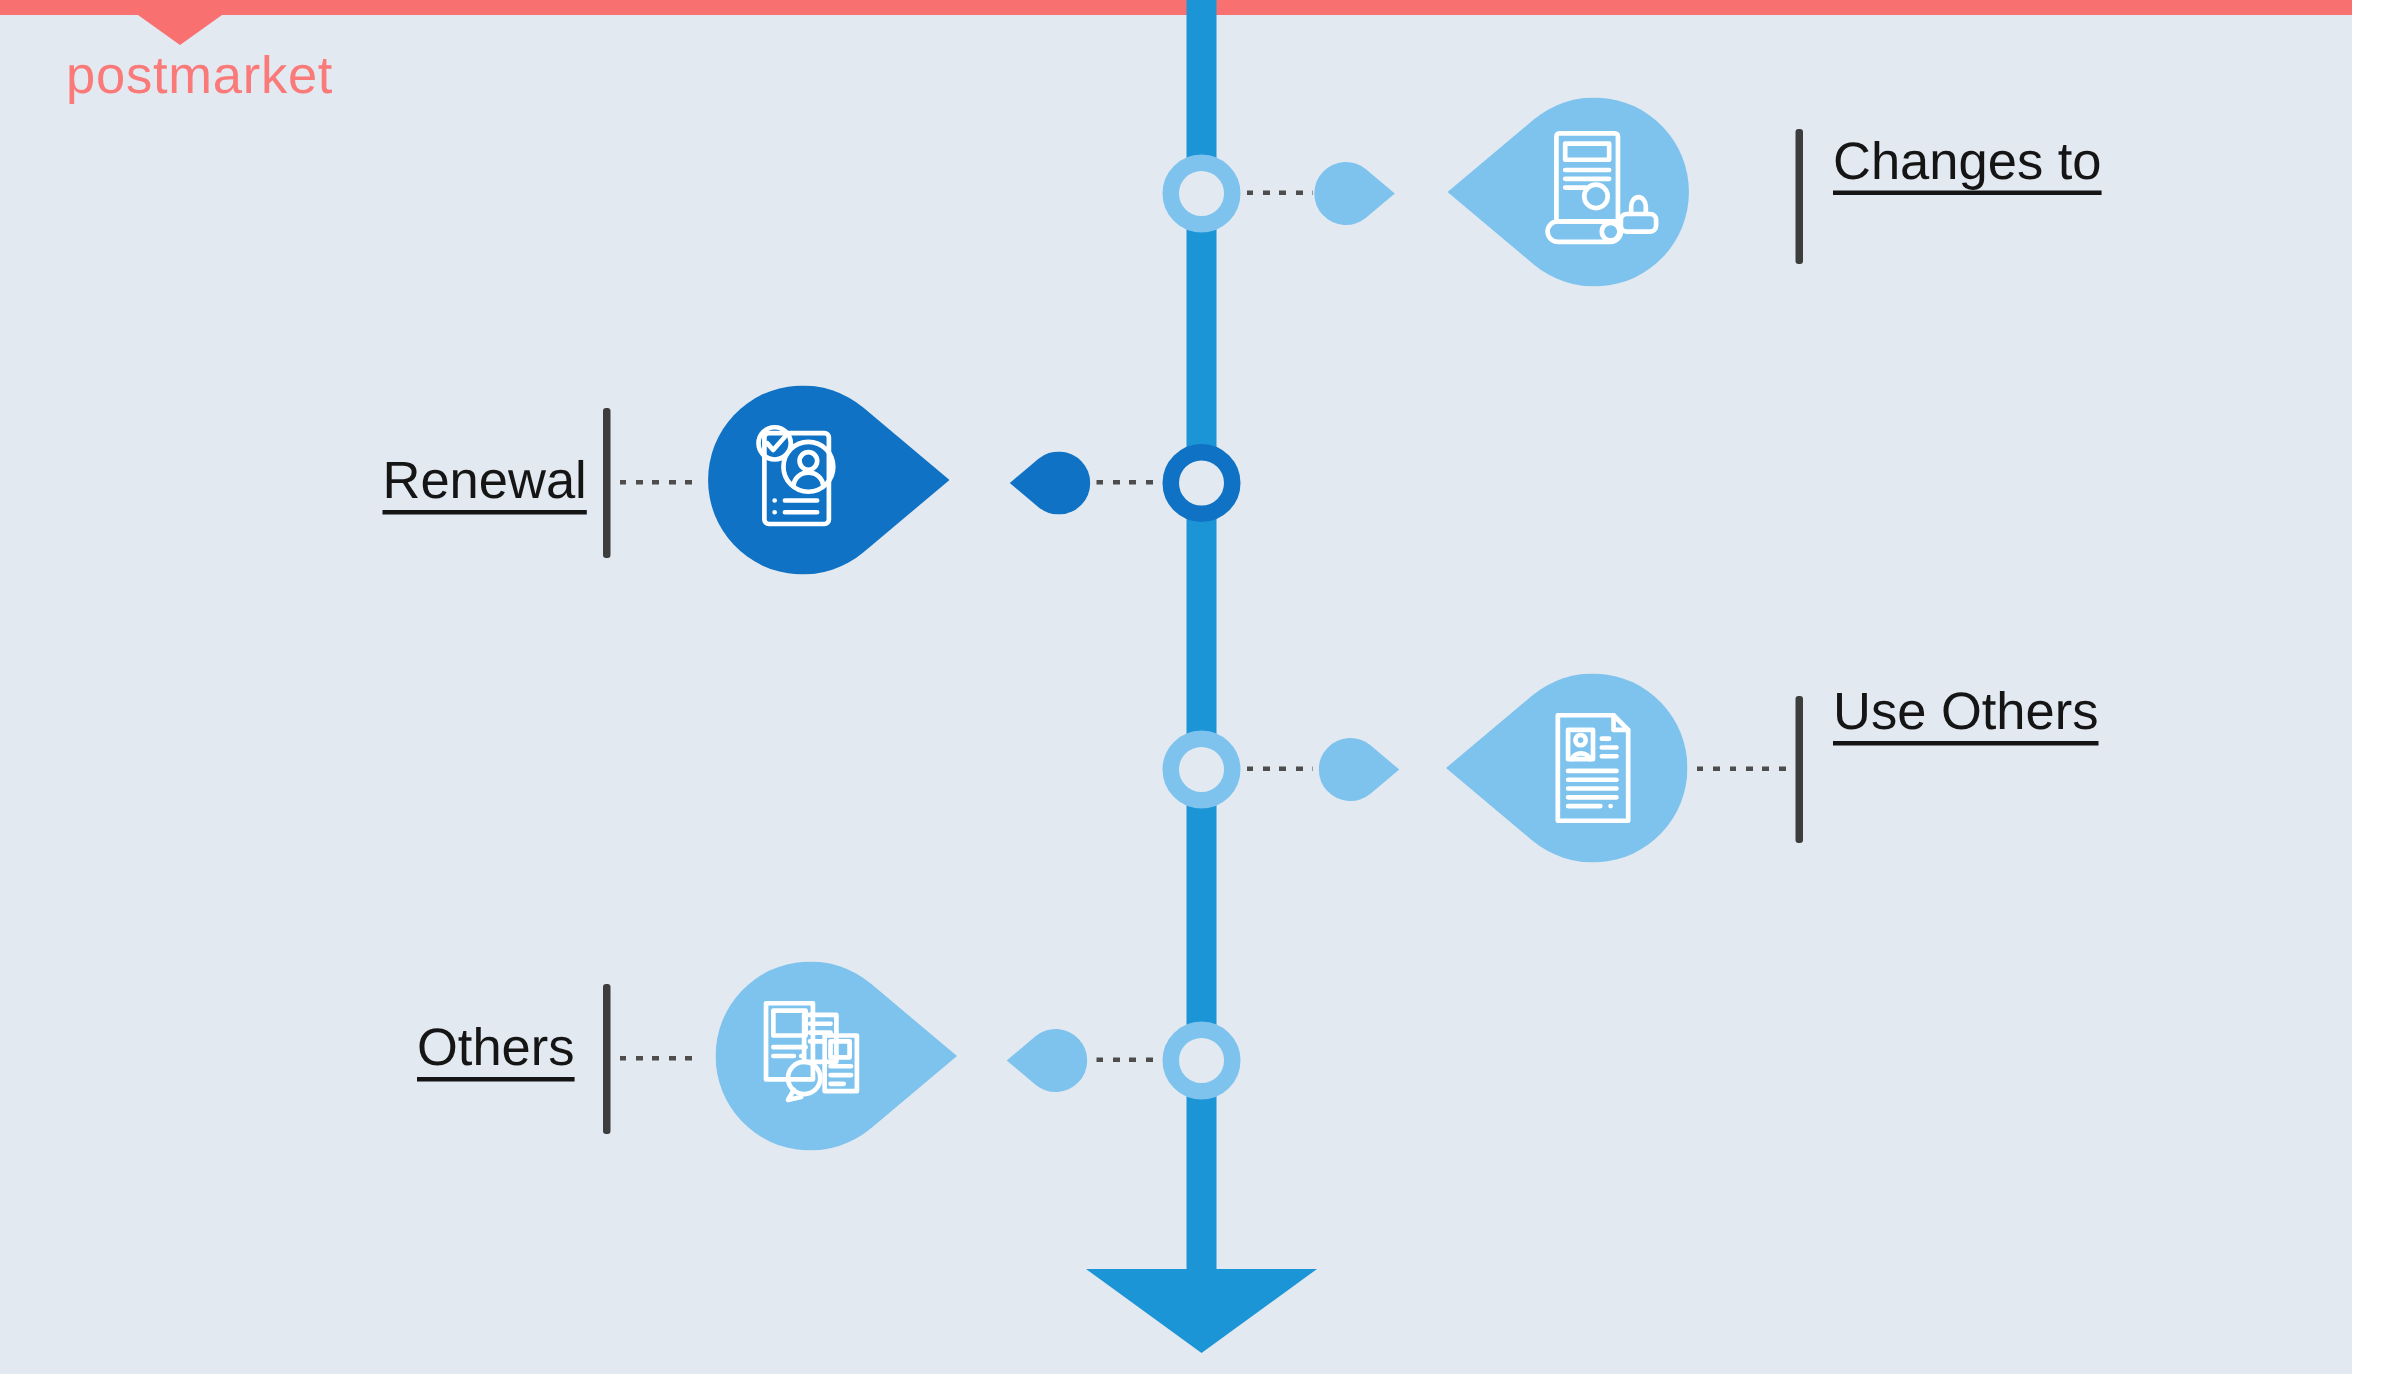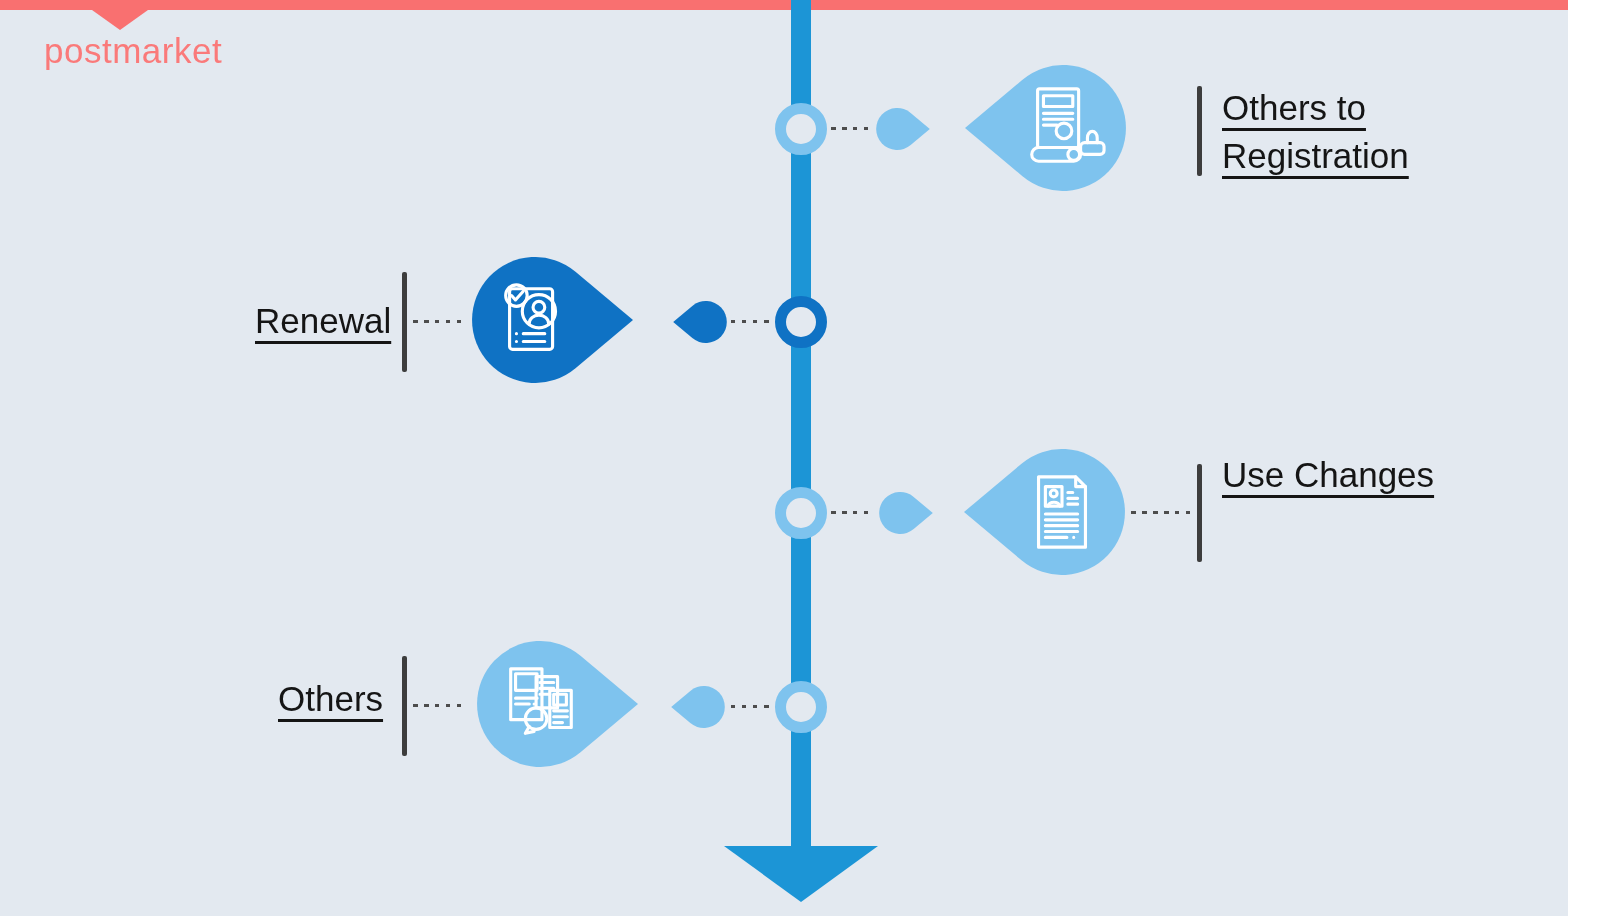--- a/index.html
+++ b/index.html
@@ -79,22 +79,21 @@
       <rect x="24" y="11" width="30" height="11"></rect>
       <path d="M24 29 h30 M24 35 h30 M24 41 h14"></path>
       <circle cx="45" cy="47" r="8"></circle>
       <rect x="12" y="64" width="50" height="14" rx="7"></rect>
       <circle cx="55" cy="71" r="6"></circle>
       <path d="M69 59 v-5 a5 6.5 0 0 1 10 0 v5"></path>
       <rect x="62" y="59" width="24" height="12" rx="4"></rect>
     </svg>
     <div class="vbar" style="left:1197px;top:86px;height:90px"></div>
     <div class="label" style="left:1222px;top:84px">
-      <span class="lline">Others to</span>
-      <span class="lline">Registration</span>
+      <span class="lline">Changes to</span>
     </div>
   </div>
 
   <div>
     <div class="label" style="left:255px;top:297px">
       <span class="lline">Renewal</span>
     </div>
     <div class="vbar" style="left:402px;top:272px;height:100px"></div>
     <div class="dash" style="left:413px;top:320px;width:52px"></div>
     <svg class="tear dark flip" style="left:472px;top:257px" width="161" height="126" viewBox="0 0 161 126">
@@ -130,21 +129,21 @@
       <path d="M58 8 v10 h10"></path>
       <rect x="27" y="18" width="17" height="20"></rect>
       <circle cx="35.5" cy="25" r="3.5"></circle>
       <path d="M29.5 38 a6.5 5.5 0 0 1 12.5 0"></path>
       <path d="M50 24 h5 M50 30 h10 M50 36 h10"></path>
       <path d="M27 46 h33 M27 52 h33 M27 58 h33 M27 64 h33 M27 70 h22 M56 70 h0.01"></path>
     </svg>
     <div class="dash" style="left:1131px;top:511px;width:62px"></div>
     <div class="vbar" style="left:1197px;top:464px;height:98px"></div>
     <div class="label" style="left:1222px;top:451px">
-      <span class="lline">Use Changes</span>
+      <span class="lline">Use Others</span>
     </div>
   </div>
 
   <div>
     <div class="label" style="left:278px;top:675px">
       <span class="lline">Others</span>
     </div>
     <div class="vbar" style="left:402px;top:656px;height:100px"></div>
     <div class="dash" style="left:413px;top:704px;width:52px"></div>
     <svg class="tear light flip" style="left:477px;top:641px" width="161" height="126" viewBox="0 0 161 126">

